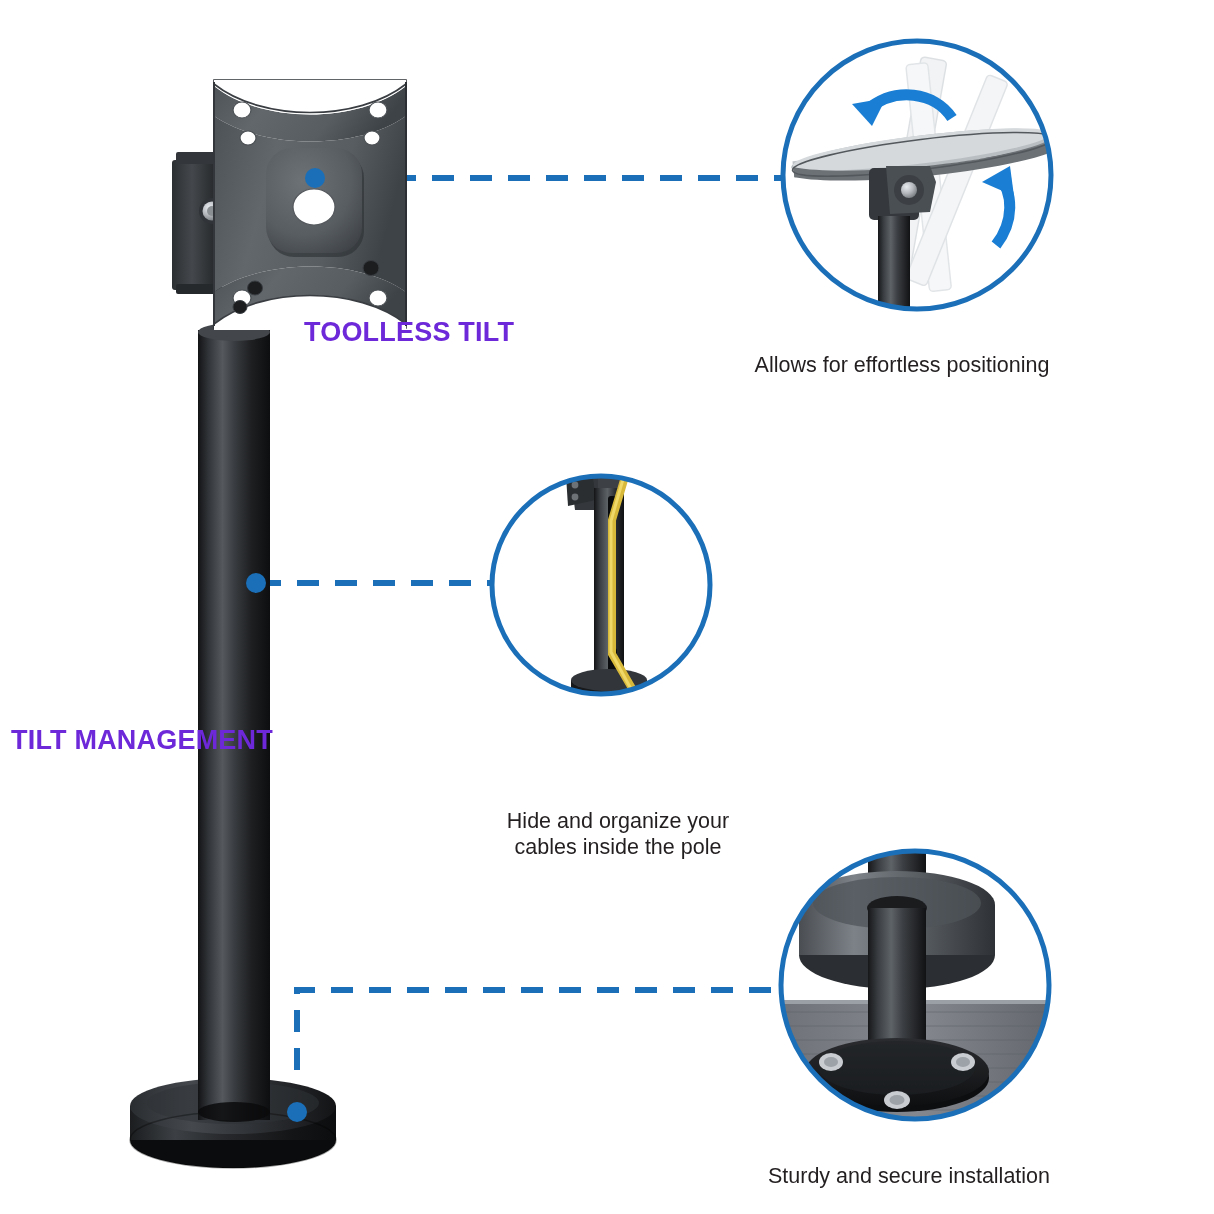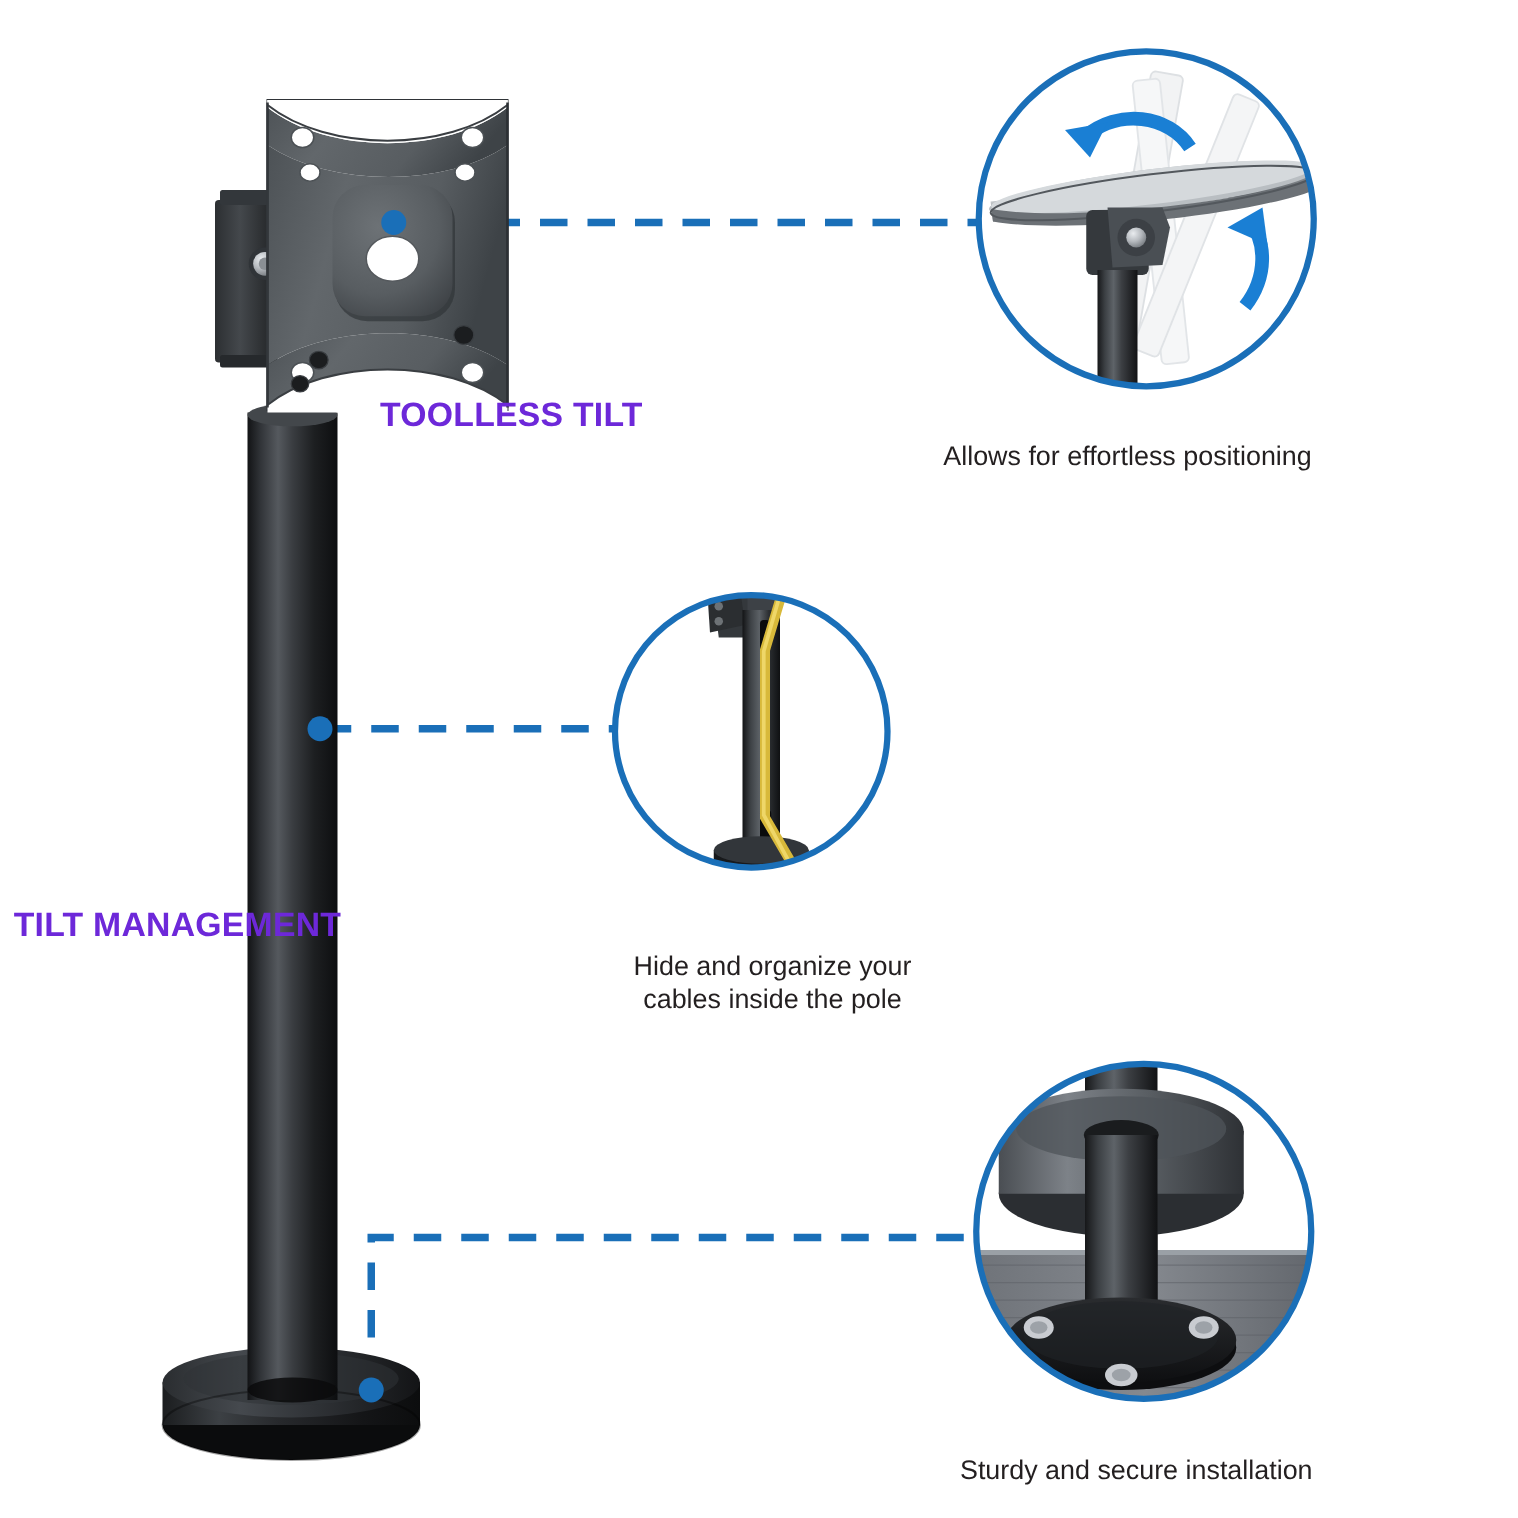--- a/index.html
+++ b/index.html
@@ -55,21 +55,21 @@
   
   #cable-title {
     left: 0; top: 726px; width: 1214px;
     font-size: 27px;
   }
   #cable-title .inner { display: inline-block; transform: translateX(11px); }
   #cable-sub {
     left: 0; top: 760px; width: 1214px;
     font-size: 21.5px;
   }
-  #cable-sub .inner { display: inline-block; transform: translateX(11px); }
+  #cable-sub .inner { display: inline-block; transform: translateX(11px); margin-top: 48px; }
 
   
   #bolt-title {
     left: 0; top: 1129px; width: 1214px;
     font-size: 27px;
   }
   #bolt-title .inner { display: inline-block; transform: translateX(302px); }
   #bolt-sub {
     left: 0; top: 1163px; width: 1214px;
     font-size: 21.5px;

